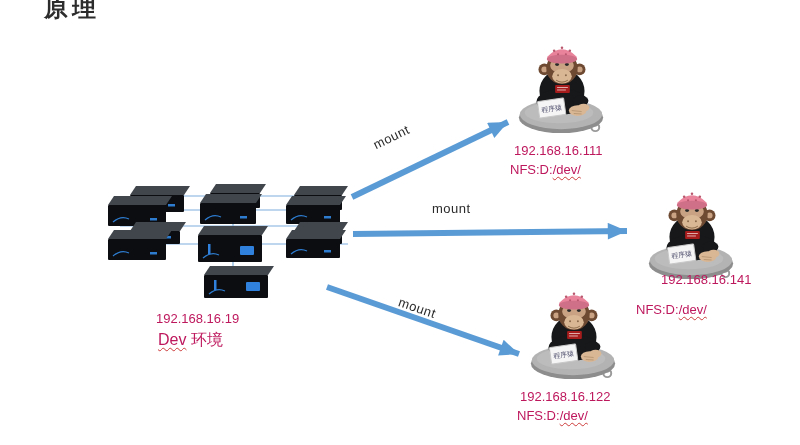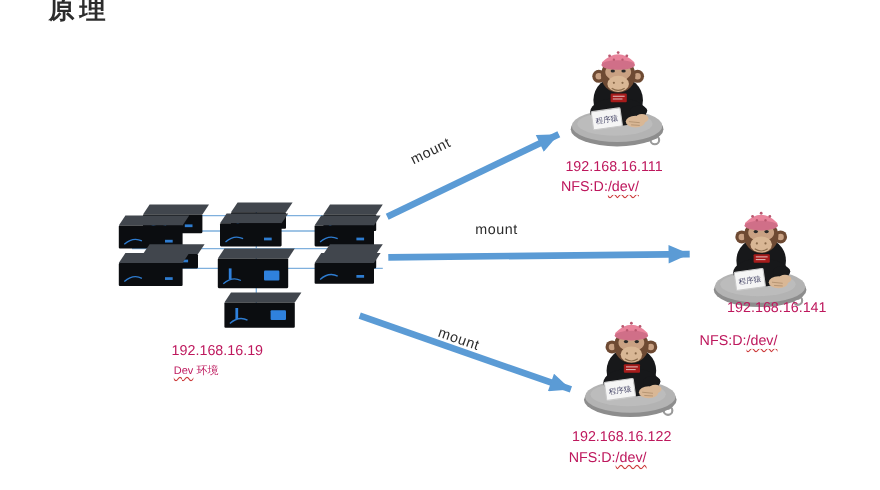--- a/index.html
+++ b/index.html
@@ -8,21 +8,21 @@
     background:#ffffff;
     font-family:"Liberation Sans","DejaVu Sans",sans-serif;
     color:#3f3f3f;
   }
   .abs{position:absolute;}
   .page-title{
     left:44px;top:-8px;font-size:24px;font-weight:700;color:#2c2c2c;
     letter-spacing:4px;
   }
   .label{font-size:13px;color:#be185d;white-space:nowrap;}
-  .label.cn{font-size:10px;}
+  .label.cn{font-size:16px;}
   .squiggle{
     text-decoration-line:underline;
     text-decoration-style:wavy;
     text-decoration-color:#cc3b3b;
     text-decoration-thickness:1px;
     text-underline-offset:2px;
   }
   .mount-label{
     font-size:13px;color:#2b2b2b;letter-spacing:.5px;white-space:nowrap;
     transform-origin:left center;

